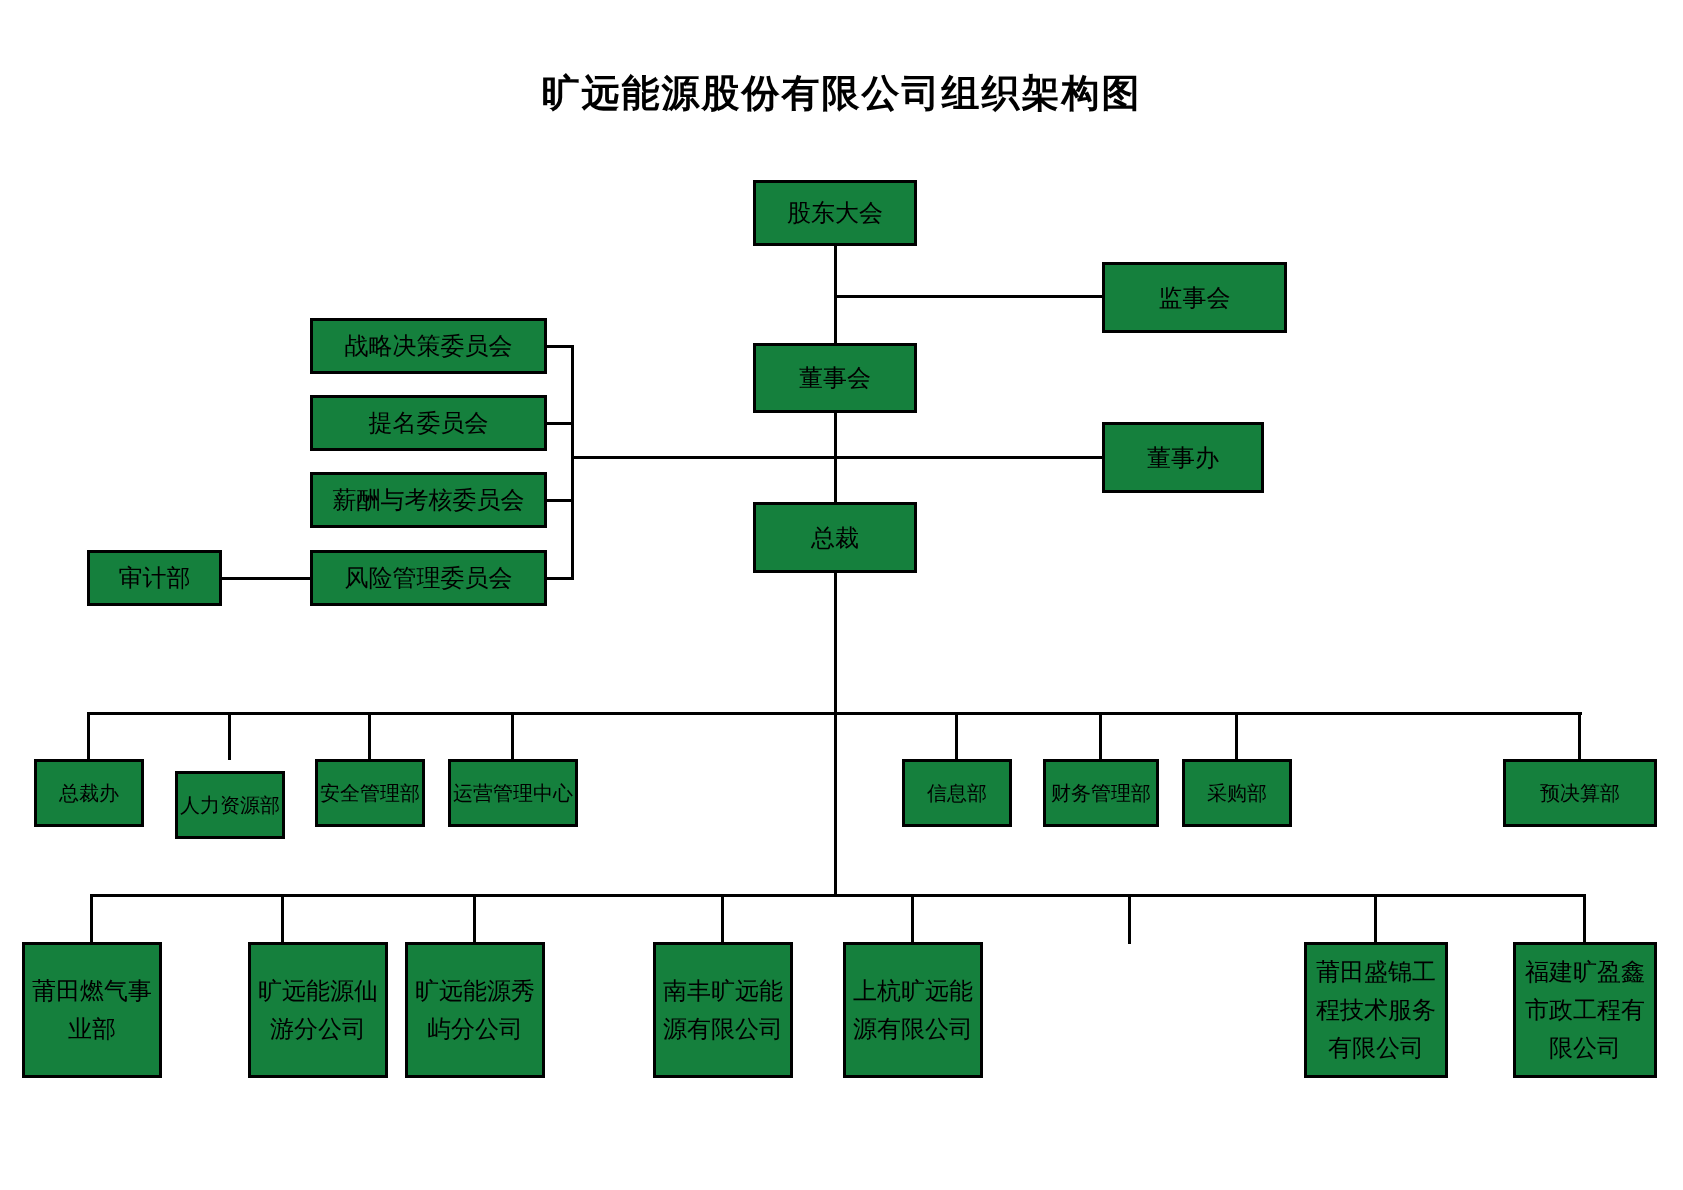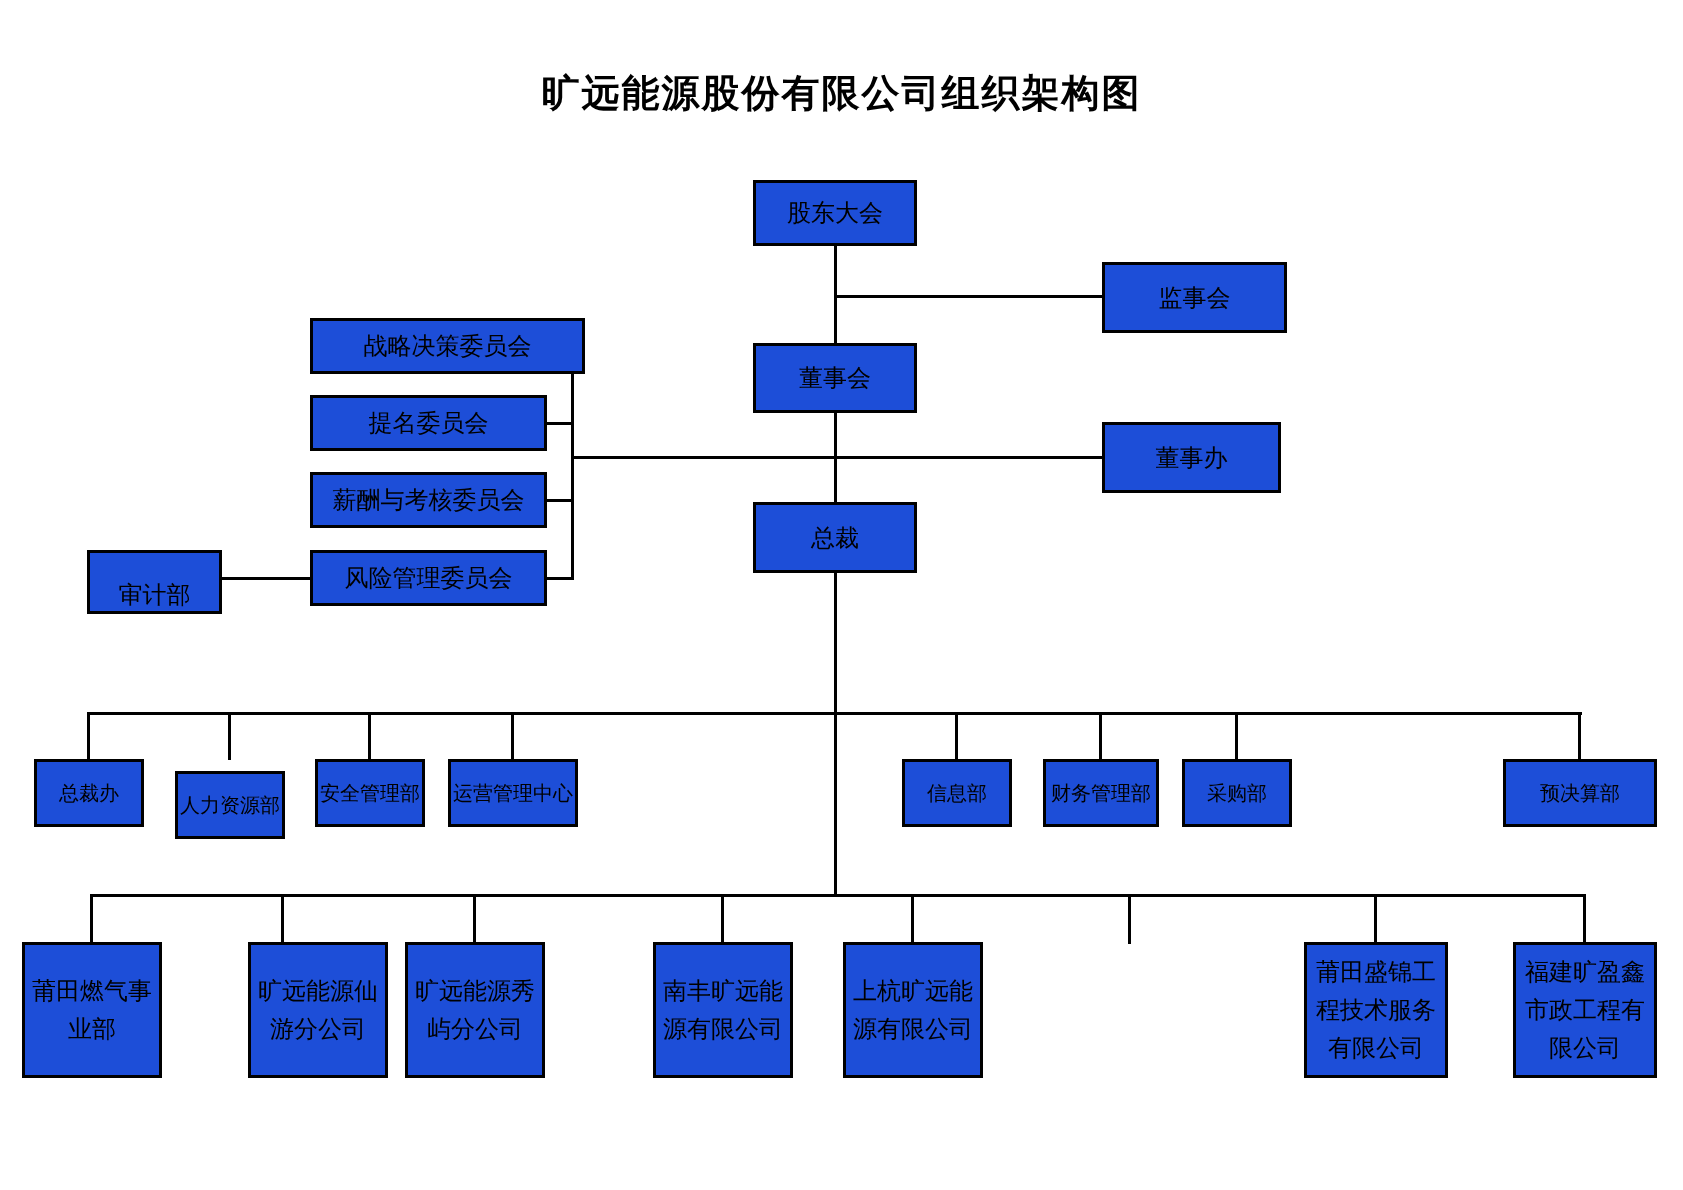--- a/index.html
+++ b/index.html
@@ -18,21 +18,21 @@
     top: 68px;
     text-align: center;
     font-size: 38px;
     font-weight: bold;
     letter-spacing: 2px;
     white-space: nowrap;
   }
   .box {
     position: absolute;
     border: 3px solid #000000;
-    background: #1d4ed8;
+    background: #15803d;
     display: flex;
     align-items: center;
     justify-content: center;
     text-align: center;
     box-sizing: border-box;
     font-size: 24px;
   }
   .box-mid { font-size: 20px; }
   .box-sub { font-size: 24px; line-height: 38px; padding: 0 2px; }
   .hline { position: absolute; height: 3px; background: #000000; }
@@ -86,40 +86,40 @@
 
   <div class="box" style="left:753px; top:180px; width:164px; height:66px;">
     <span>股东大会</span>
   </div>
   <div class="box" style="left:1102px; top:262px; width:185px; height:71px;">
     <span>监事会</span>
   </div>
   <div class="box" style="left:753px; top:343px; width:164px; height:70px;">
     <span>董事会</span>
   </div>
-  <div class="box" style="left:1102px; top:422px; width:179px; height:71px;">
+  <div class="box" style="left:1102px; top:422px; width:162px; height:71px;">
     <span>董事办</span>
   </div>
   <div class="box" style="left:753px; top:502px; width:164px; height:71px;">
     <span>总裁</span>
   </div>
 
-  <div class="box" style="left:310px; top:318px; width:275px; height:56px;">
+  <div class="box" style="left:310px; top:318px; width:237px; height:56px;">
     <span>战略决策委员会</span>
   </div>
   <div class="box" style="left:310px; top:395px; width:237px; height:56px;">
     <span>提名委员会</span>
   </div>
   <div class="box" style="left:310px; top:472px; width:237px; height:56px;">
     <span>薪酬与考核委员会</span>
   </div>
   <div class="box" style="left:310px; top:550px; width:237px; height:56px;">
     <span>风险管理委员会</span>
   </div>
-  <div class="box" style="left:87px; top:550px; width:135px; height:64px;align-items:flex-end;">
+  <div class="box" style="left:87px; top:550px; width:135px; height:56px;">
     <span>审计部</span>
   </div>
 
   <div class="box box-mid" style="left:34px; top:759px; width:110px; height:68px;">
     <span>总裁办</span>
   </div>
   <div class="box box-mid" style="left:175px; top:759px; width:110px; height:68px;margin-top:12px;">
     <span>人力资源部</span>
   </div>
   <div class="box box-mid" style="left:315px; top:759px; width:110px; height:68px;">

